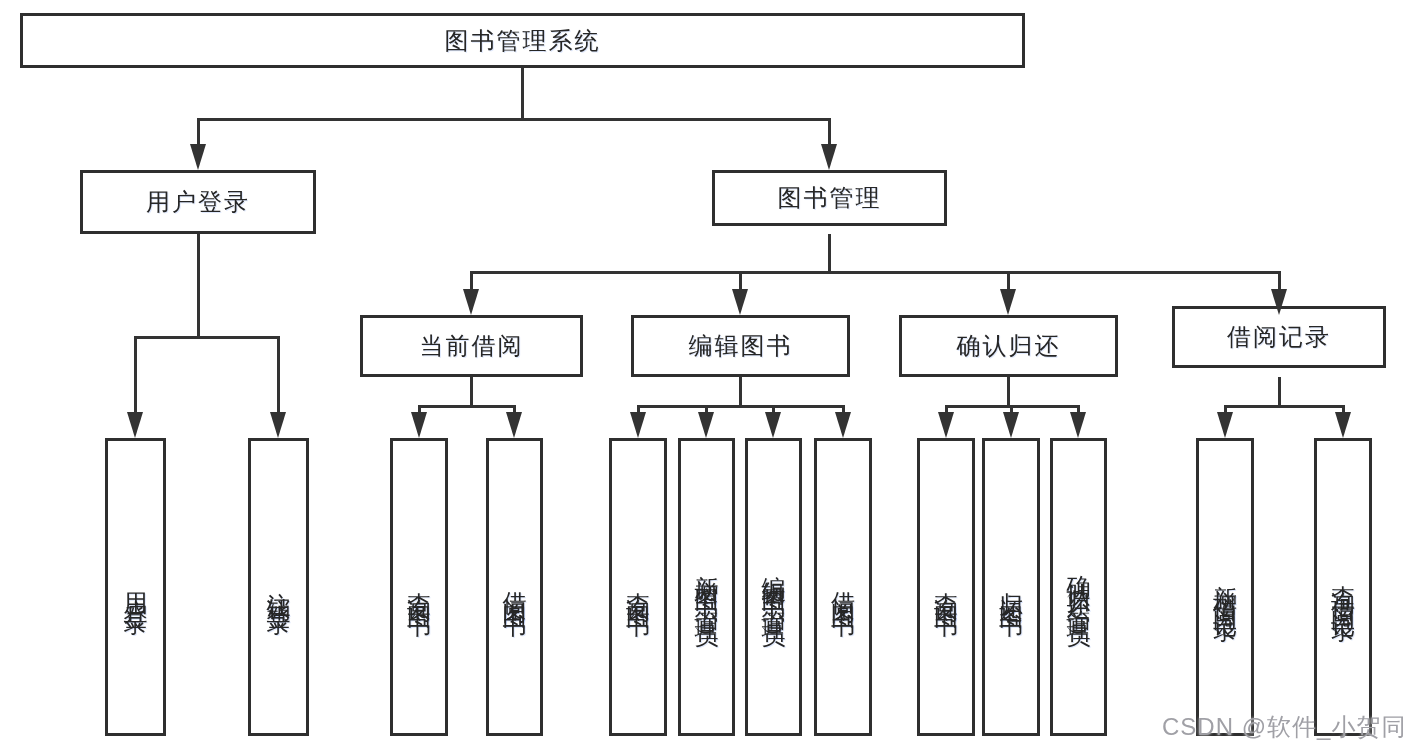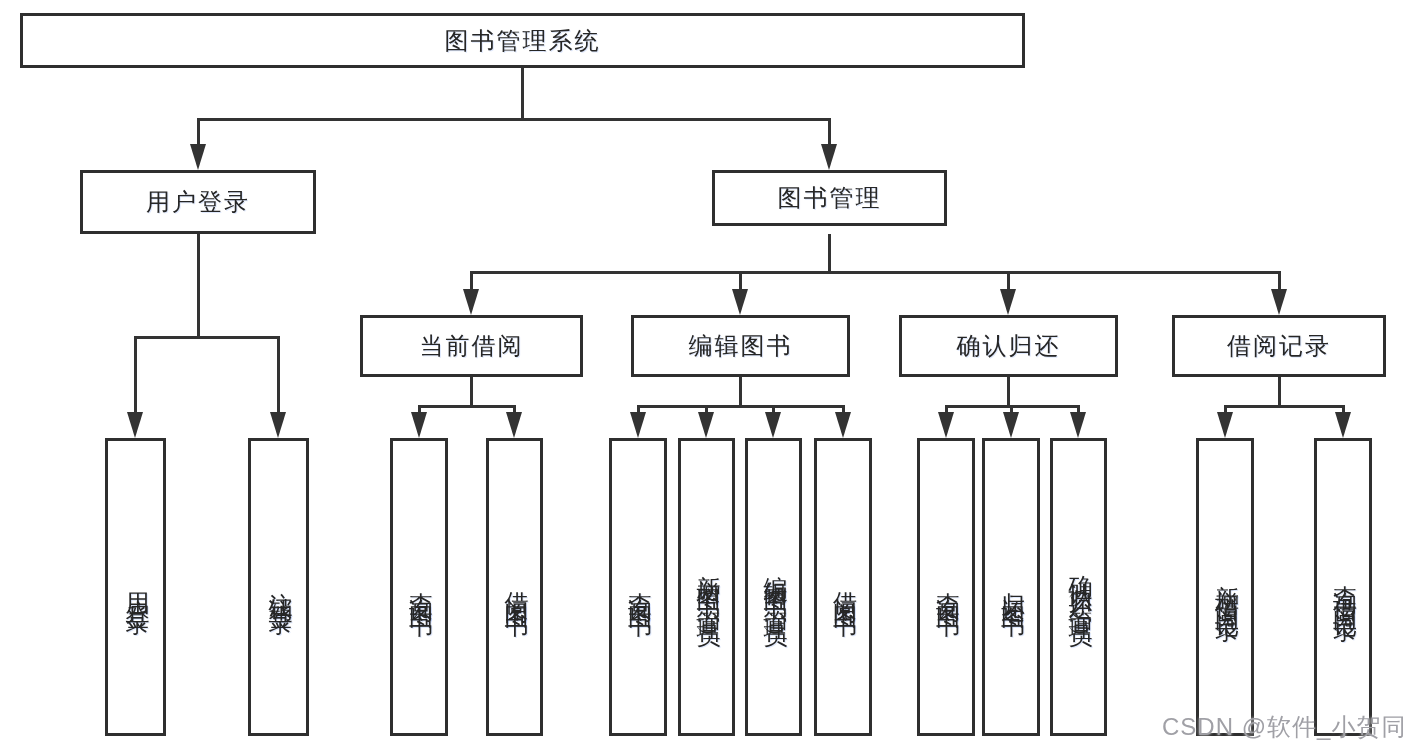--- a/index.html
+++ b/index.html
@@ -2,21 +2,21 @@
 <html><head>
 <meta charset="utf-8">
 <style>
   html,body { margin:0; padding:0; background:#ffffff; }
   .canvas {
     position:relative; width:1405px; height:747px; background:#ffffff;
     font-family:"Liberation Sans","DejaVu Sans",sans-serif; overflow:hidden;
   }
   .box {
     position:absolute; background:#ffffff; border:3px solid #2f2f2f;
-    box-sizing:border-box; display:flex; align-items:center; justify-content:center;font-family:Liberation Mono, monospace;
+    box-sizing:border-box; display:flex; align-items:center; justify-content:center;
   }
   .hl {
     font-size:24px; color:#262626; letter-spacing:2px; white-space:nowrap;
     text-shadow:1px 1px 0 rgba(110,150,240,0.22);
   }
   .vl {
     writing-mode:vertical-rl; text-orientation:mixed; font-size:24px; color:#262626;
     letter-spacing:7px; line-height:1; text-shadow:1px 1px 0 rgba(110,150,240,0.22);
   }
   .v { position:absolute; width:3px; background:#333333; }
@@ -50,21 +50,21 @@
 
   <div class="box" style="left:360px;top:315px;width:223px;height:62px">
     <span class="hl">当前借阅</span>
   </div>
   <div class="box" style="left:631px;top:315px;width:219px;height:62px">
     <span class="hl">编辑图书</span>
   </div>
   <div class="box" style="left:899px;top:315px;width:219px;height:62px">
     <span class="hl">确认归还</span>
   </div>
-  <div class="box" style="left:1172px;top:315px;width:214px;height:62px">
+  <div class="box" style="left:1172px;top:306px;width:214px;height:62px">
     <span class="hl">借阅记录</span>
   </div>
 
   <div class="box" style="left:105px;top:438px;width:61px;height:298px">
     <span class="vl">用户登录</span>
   </div>
   <div class="box" style="left:248px;top:438px;width:61px;height:298px">
     <span class="vl">注销登录</span>
   </div>
 

